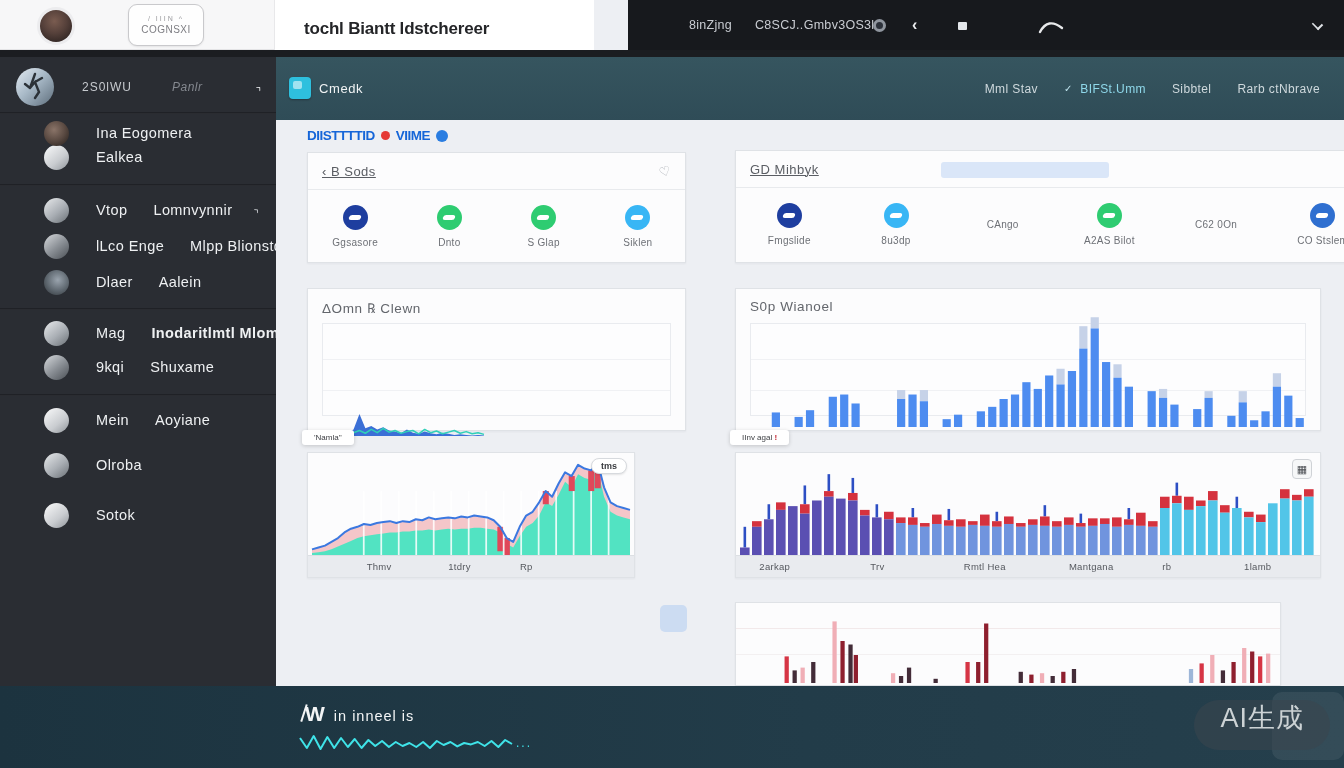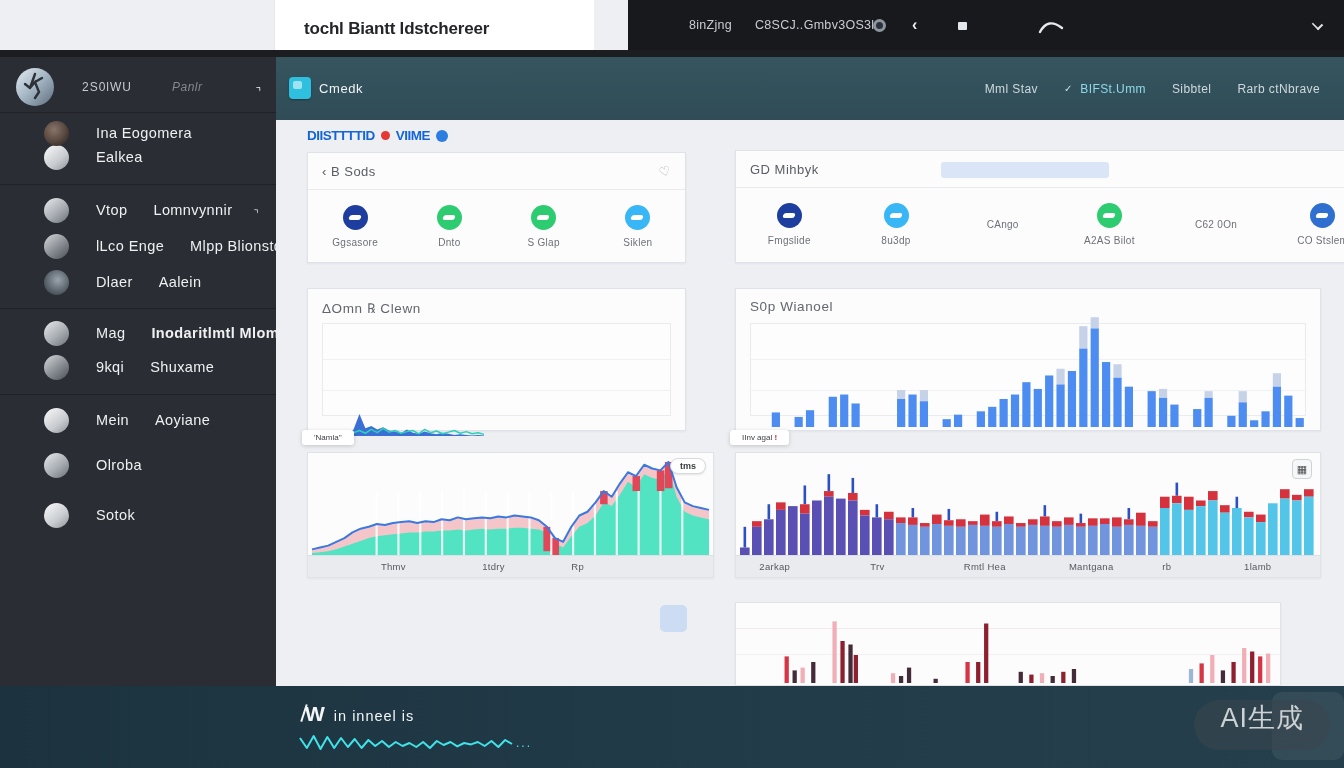--- a/index.html
+++ b/index.html
@@ -72,21 +72,21 @@
   .link-line { position:absolute; left:31px; top:8px; display:flex; align-items:center; gap:6px;
                font-size:13.5px; font-weight:700; color:#1565d8; letter-spacing:-0.5px; }
   .dot-red { width:9px; height:9px; border-radius:50%; background:#e53935; }
   .dot-blue { width:12px; height:12px; border-radius:50%; background:#2a7de1; }
 
   .panel { position:absolute; background:#fcfcfd; border:1px solid #dfe2e6; box-shadow:0 1px 2px rgba(30,40,60,0.05); }
 
   
   .p-sods { left:31px; top:32px; width:379px; height:111px; }
   .p-head { position:relative; height:37px; border-bottom:1px solid #e8eaed; display:flex; align-items:center; padding:0 14px; }
-  .p-title { font-size:13px; color:#5a5d63; letter-spacing:0.5px; }
+  .p-title { font-size:13px; color:#5a5d63; letter-spacing:0.5px;text-decoration:underline; }
   .heart-ic { margin-left:auto; color:#a9adb4; font-size:13px; transform:rotate(-18deg); }
   .icon-row { display:flex; height:72px; align-items:center; }
   .icon-col { flex:1; display:flex; flex-direction:column; align-items:center; gap:7px; }
   .cdot { width:25px; height:25px; border-radius:50%; position:relative; }
   .cdot::after { content:""; position:absolute; left:6px; top:10px; width:12px; height:5px; background:#fff; border-radius:3px; transform:skewX(-14deg); }
   .icon-lbl { font-size:10px; color:#6d7076; letter-spacing:0.3px; }
   .p-mihbyk { left:459px; top:30px; width:642px; height:113px; }
   .mih-pill { position:absolute; left:205px; top:11px; width:168px; height:16px; background:#dae6f8; border-radius:3px; }
   .mih-gray-ic { margin-left:auto; width:15px; height:17px; background:#b9bec8; border-radius:2px; }
 
@@ -97,21 +97,21 @@
   .inner-box { position:absolute; left:14px; top:34px; right:14px; bottom:14px; background:#fdfdfe; border:1px solid #e9ebef; }
   .inner-box .g1 { position:absolute; left:0; right:0; top:38%; height:1px; background:#f0f1f4; }
   .inner-box .g2 { position:absolute; left:0; right:0; top:72%; height:1px; background:#f0f1f4; }
   .mini-chart { position:absolute; left:4px; bottom:-6px; width:172px; height:55px; }
   .bars-chart { position:absolute; left:13px; right:13px; bottom:3px; height:112px; }
   .tooltip { position:absolute; left:-6px; bottom:-15px; background:#ffffff; border-radius:3px; padding:3px 12px;
              box-shadow:0 1px 4px rgba(0,0,0,0.18); font-size:8px; color:#3c3e42; white-space:nowrap; }
   .tooltip .mark { color:#c22b35; font-weight:700; }
 
   
-  .p-teal { left:31px; top:332px; width:407px; height:126px; overflow:hidden;padding-left:20px; }
+  .p-teal { left:31px; top:332px; width:328px; height:126px; overflow:hidden;padding-left:20px; }
   .p-multi { left:459px; top:332px; width:586px; height:126px; overflow:hidden; }
   .axis-strip { position:absolute; left:0; right:0; bottom:0; height:22px; background:#e9ebef; border-top:1px solid #dcdfe3; }
   .axis-lbl { position:absolute; top:5px; font-size:9.5px; color:#55585e; letter-spacing:0.3px; }
   .big-chart { position:absolute; left:4px; right:4px; top:8px; bottom:22px; }
   .badge { position:absolute; top:5px; right:7px; background:#fff; border:1px solid #d7dade; border-radius:9px;
            padding:2px 9px; font-size:9px; font-weight:700; color:#3a3c40; box-shadow:0 1px 2px rgba(0,0,0,0.1); z-index:3; }
   .qr-btn { position:absolute; top:6px; right:8px; width:20px; height:20px; background:#f6f7f8; border:1px solid #cfd2d6;
             border-radius:4px; display:flex; align-items:center; justify-content:center; font-size:11px; color:#4a4d52; z-index:3; }
 
   
@@ -133,20 +133,27 @@
                background:rgba(58,70,78,0.55); display:flex; 
                color:#ccd2d4; font-size:27px; letter-spacing:1px; }
   .wm-back { position:absolute; right:0; top:6px; width:72px; height:68px; background:rgba(255,255,255,0.07); border-radius:10px; }
 </style>
 </head>
 <body>
 
 <div class="app">
 
   <div class="topbar">
+    <div class="topbar-left">
+      <div class="avatar"></div>
+      <div class="bubble">
+        <span class="b1">/  IIIN  ^</span>
+        <span class="b2">COGNSXI</span>
+      </div>
+    </div>
     <div class="topbar-mid">
       <span class="win-title">tochl Biantt ldstchereer</span>
     </div>
     <div class="topbar-right">
       <span class="tr-item tr-t1">8inZjng</span>
       <span class="tr-item tr-t2">C8SCJ..Gmbv3OS3l</span>
       <span class="tr-circle"></span>
       <span class="tr-item tr-chevron">‹</span>
       <span class="tr-square"></span>
       <span class="tr-curve">

